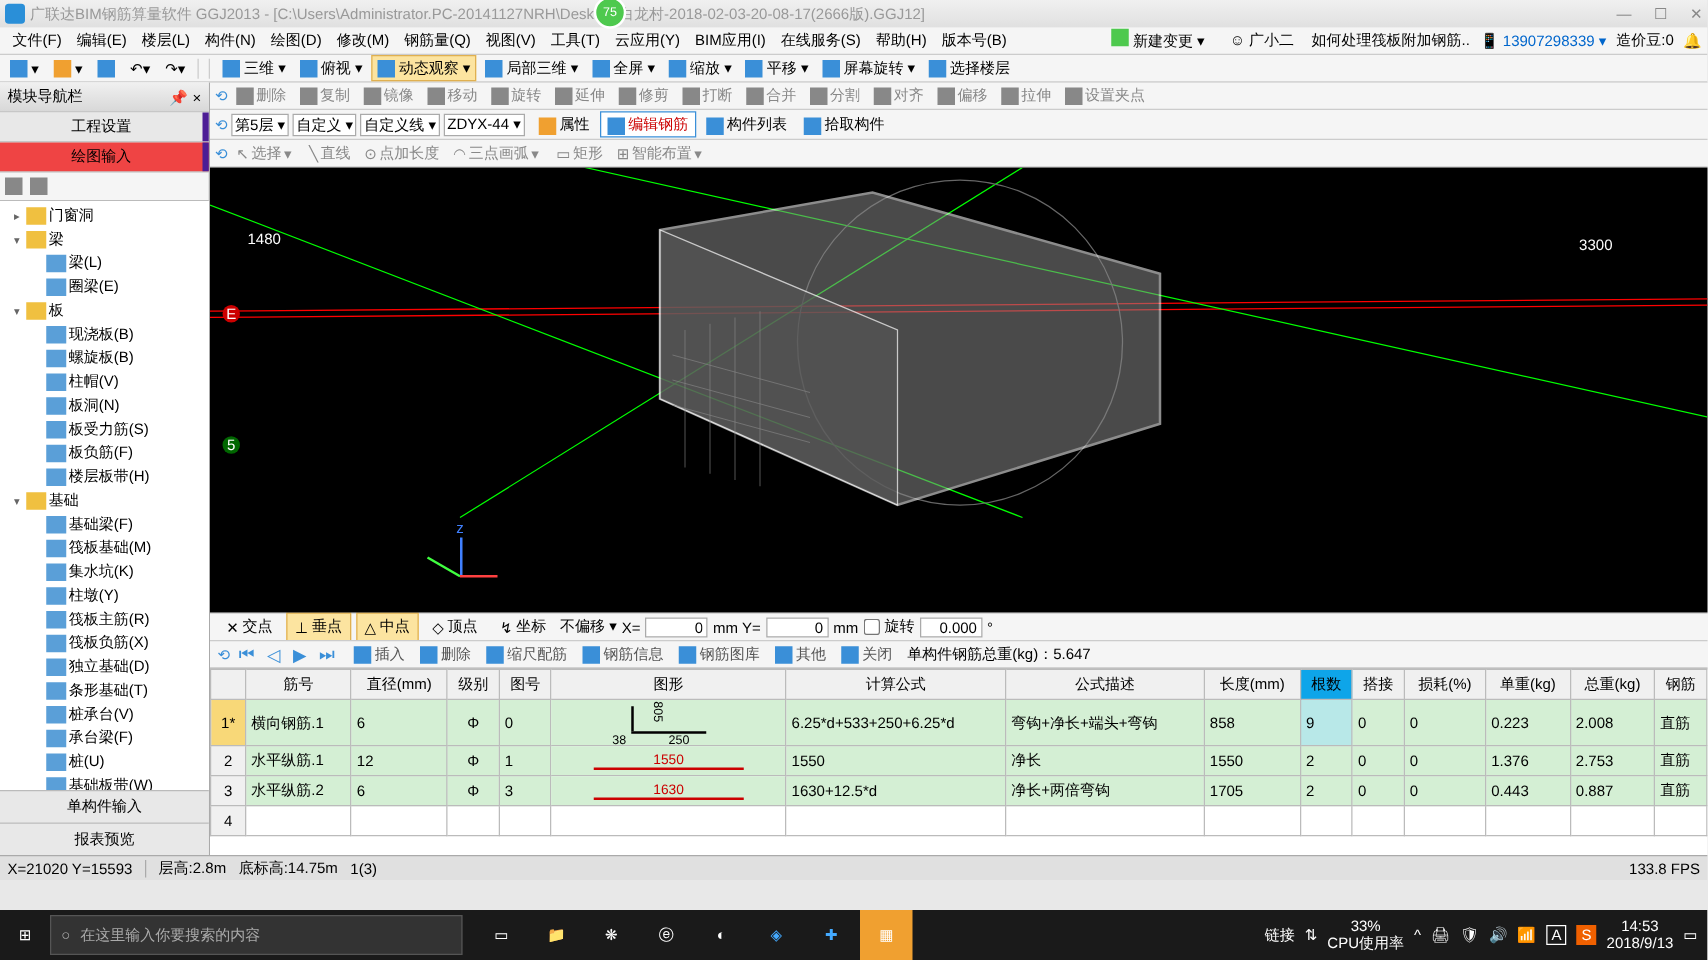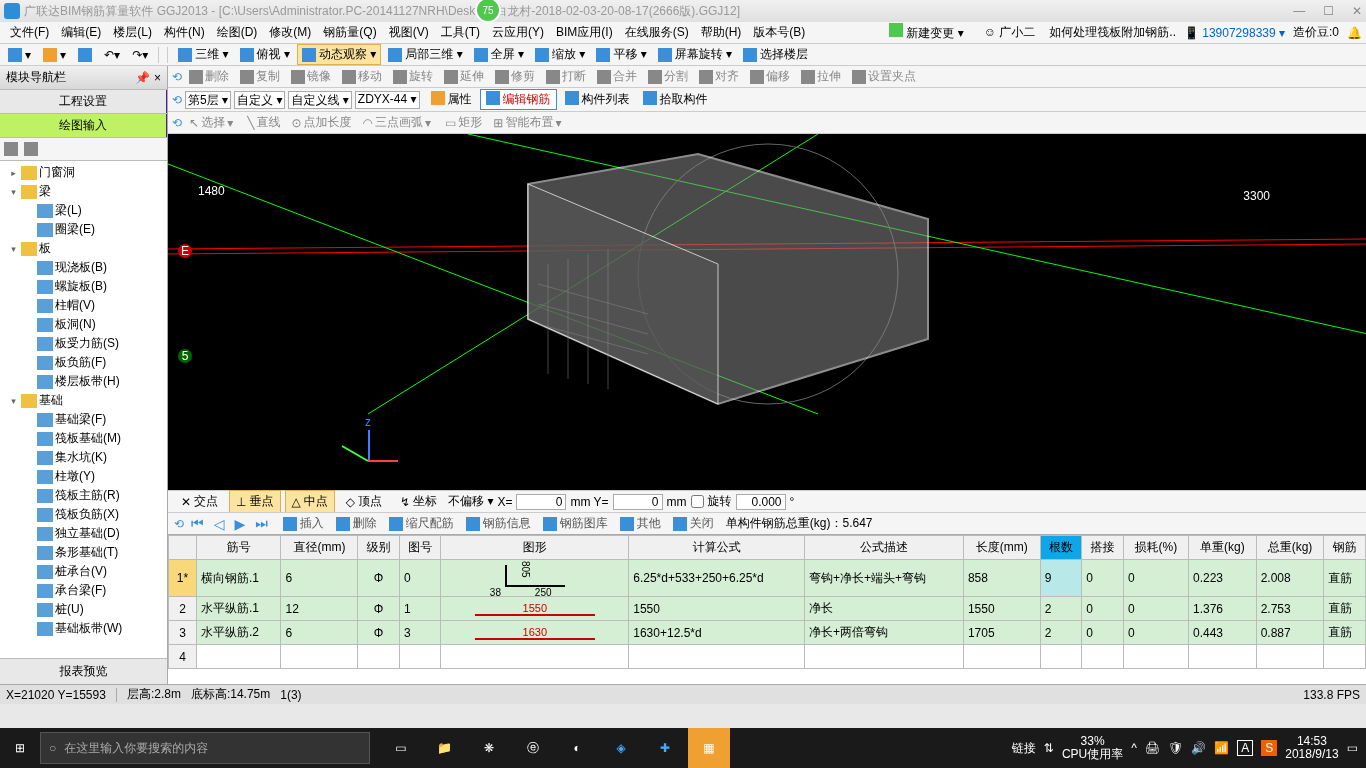--- a/index.html
+++ b/index.html
@@ -27,38 +27,38 @@
 .ico-orange { background: #f0a030; }
 .ico-red { background: #e04040; }
 .ico-gray { background: #888; }
 
 .main { display: flex; height: 618px; }
 
 .sidebar { width: 168px; background: #f5f5f5; border-right: 1px solid #aaa; display: flex; flex-direction: column; }
 .sidebar-title { background: linear-gradient(#f0f0f0,#d8d8d8); padding: 3px 6px; border-bottom: 1px solid #bbb; display: flex; align-items: center; }
 .sidebar-title .pin { margin-left: auto; }
 .tab-row { display: flex; background: #e8e8e8; border-bottom: 1px solid #bbb; }
-.tab-row .tab { flex: 1; padding: 3px; text-align: center; border-right: 1px solid #4c1d95; }
-.tab-row .tab.active { background: #bef264; }
+.tab-row .tab { flex: 1; padding: 3px; text-align: center; border-right: 5px solid #4c1d95; }
+.tab-row .tab.active { background: #ef4444; }
 .icon-row { padding: 4px; border-bottom: 1px solid #bbb; display: flex; gap: 6px; }
 .tree { flex: 1; overflow-y: auto; background: #fff; padding: 2px; }
 .tree-node { display: flex; align-items: center; padding: 1px 2px; white-space: nowrap; cursor: pointer; }
 .tree-node .toggle { width: 11px; display: inline-block; text-align: center; color: #666; font-size: 9px; }
 .tree-node .nico { width: 16px; height: 14px; margin: 0 2px; }
 .folder { background: #f0c040; }
 .item-ico { background: #5a9fd8; }
 .indent { display: inline-block; }
 .bottom-tabs .tab { padding: 4px; text-align: center; border-top: 1px solid #bbb; background: #e8e8e8; }
 
 .content { flex: 1; display: flex; flex-direction: column; background: #fff; }
 .edit-bar { height: 22px; display: flex; align-items: center; gap: 3px; padding: 0 4px; border-bottom: 1px solid #ccc; background: #f5f5f5; }
 .edit-bar .btn { padding: 1px 4px; color: #888; white-space: nowrap; display: flex; align-items: center; gap: 2px; }
 .level-bar { height: 24px; display: flex; align-items: center; gap: 3px; padding: 0 4px; border-bottom: 1px solid #ccc; background: #f5f5f5; }
 .level-bar select, .level-bar .combo { height: 18px; font-size: 12px; border: 1px solid #aaa; padding: 0 2px; background: #fff; }
-.level-bar .btn { padding: 1px 5px; white-space: nowrap; display: flex; align-items: flex-start; gap: 3px; }
+.level-bar .btn { padding: 1px 5px; white-space: nowrap; display: flex; align-items: flex-end; gap: 3px; }
 .level-bar .btn.active { background: #fff; border: 1px solid #3a8fd8; color: #c00; }
 
 .viewport { flex: 1; background: #000; position: relative; overflow: hidden; }
 .viewport .dim { position: absolute; color: #fff; font-size: 12px; }
 .axis-gizmo { position: absolute; left: 200px; bottom: 30px; }
 .axis-gizmo .z { position: absolute; width: 2px; height: 30px; background: #4080ff; top: -30px; }
 .axis-gizmo .y { position: absolute; width: 30px; height: 2px; background: #40ff40; transform: rotate(210deg); transform-origin: left; }
 .axis-gizmo .x { position: absolute; width: 30px; height: 2px; background: #ff4040; }
 
 .snap-bar { height: 22px; display: flex; align-items: center; gap: 4px; padding: 0 6px; border-top: 1px solid #ccc; background: #f5f5f5; }
@@ -319,20 +319,21 @@
           <span>桩(U)</span>
         </div>
         <div class="tree-node">
           <span class="indent" style="width:20px"></span>
           <span class="toggle"></span>
           <span class="nico item-ico"></span>
           <span>基础板带(W)</span>
         </div>
       </div>
     <div class="bottom-tabs">
+      <div class="tab">单构件输入</div>
       <div class="tab">报表预览</div>
     </div>
   </div>
 
   <div class="content">
     <div class="edit-bar" id="edit-bar">
       <span style="color:#3a8fd8">⟲</span>
     <span class="btn"><span class="ico ico-gray"></span>删除</span>
         <span class="btn"><span class="ico ico-gray"></span>复制</span>
         <span class="btn"><span class="ico ico-gray"></span>镜像</span>
@@ -399,21 +400,21 @@
           <line x1="380" y1="130" x2="380" y2="240"></line>
             <line x1="400" y1="125" x2="400" y2="245"></line>
           <line x1="420" y1="120" x2="420" y2="250"></line>
             <line x1="440" y1="115" x2="440" y2="255"></line>
           <line x1="370" y1="150" x2="480" y2="180"></line>
             <line x1="370" y1="170" x2="480" y2="200"></line>
           <line x1="370" y1="190" x2="480" y2="220"></line>
         </g>
       </svg>
       <span class="dim" style="left:30px;top:50px">1480</span>
-      <span class="dim" style="right:96px;top:55px">3300</span>
+      <span class="dim" style="right:76px;top:55px">3300</span>
       <span class="dim" style="left:10px;top:110px;background:#c00;border-radius:50%;width:14px;height:14px;text-align:center">E</span>
       <span class="dim" style="left:10px;top:215px;background:#060;border-radius:50%;width:14px;height:14px;text-align:center">5</span>
       <div class="axis-gizmo">
         <div class="z"></div>
           <div class="y"></div>
           <div class="x"></div>
         <span style="position:absolute;color:#4080ff;top:-45px;left:-3px">z</span>
       </div>
     </div>
 

